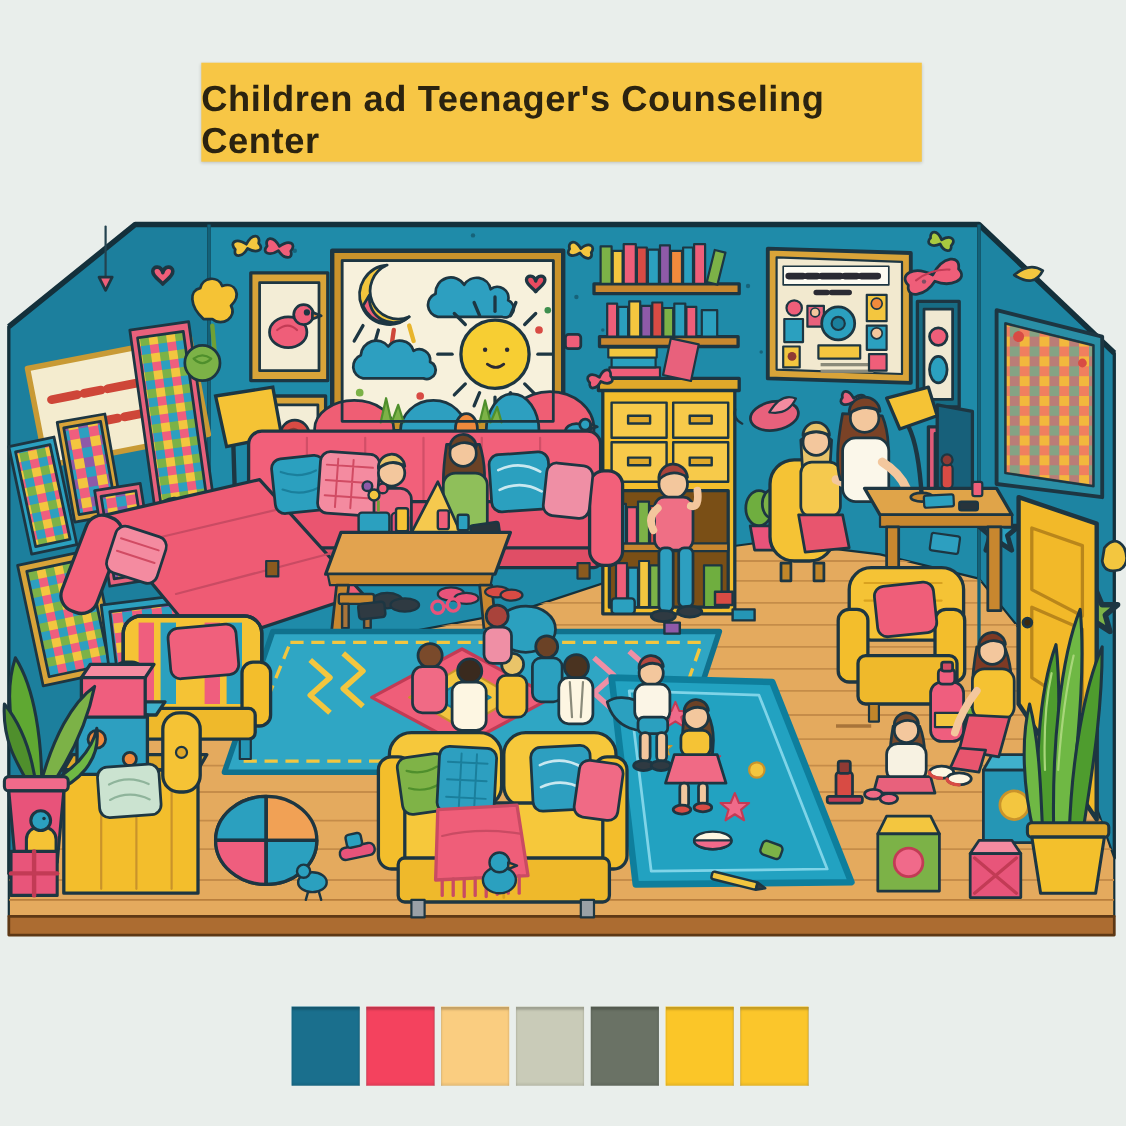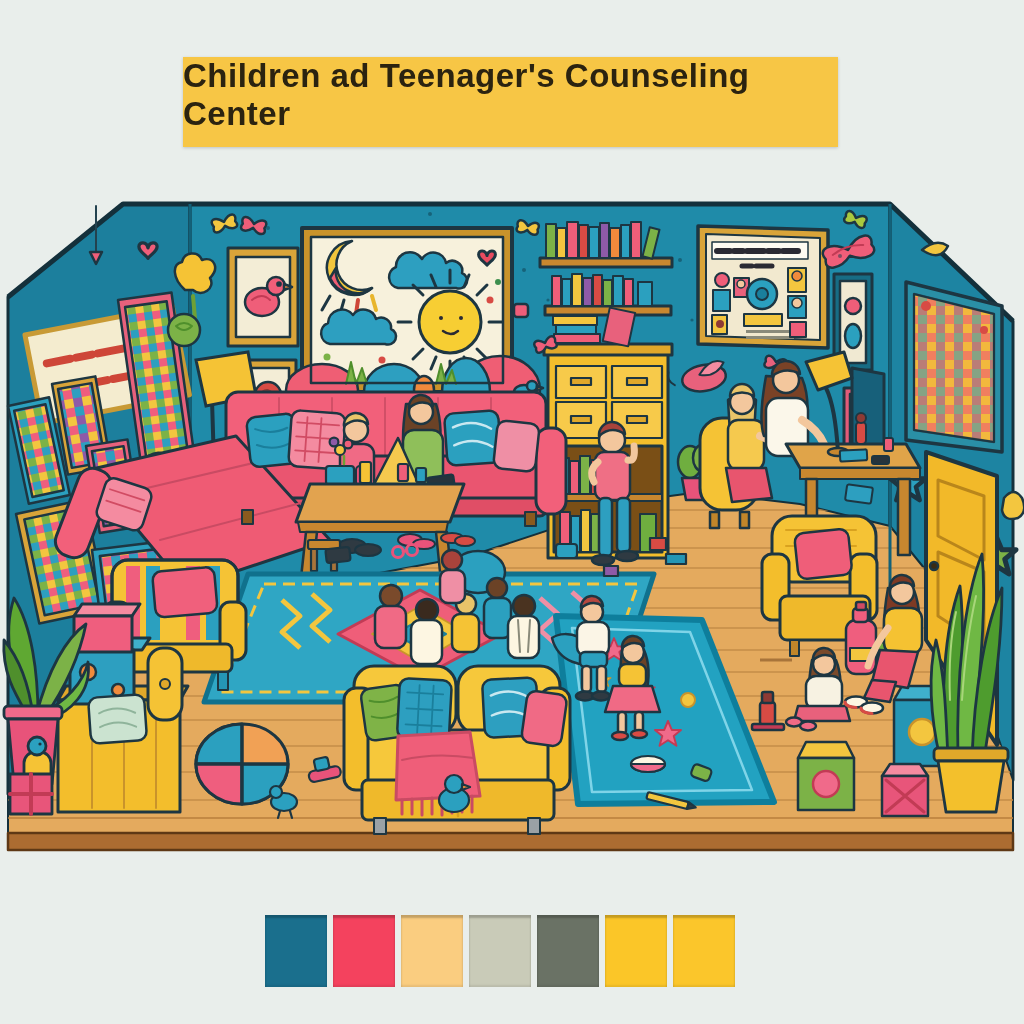--- a/index.html
+++ b/index.html
@@ -1,17 +1,17 @@
 <!DOCTYPE html>
 <html><head>
 <meta charset="utf-8">
 <style>
   html,body{margin:0;padding:0;}
   .stage{position:relative;width:1024px;height:1024px;overflow:hidden;font-family:"Liberation Sans",sans-serif;}
-  .banner{position:absolute;left:183px;top:57px;width:655px;height:90px;display:flex;align-items:flex-start;justify-content:center;
+  .banner{position:absolute;left:183px;top:57px;width:655px;height:90px;display:flex;align-items:flex-end;justify-content:center;
           font-weight:bold;font-size:33px;letter-spacing:.5px;box-shadow:0 1px 3px rgba(0,0,0,.18);}
   .room-svg{position:absolute;left:0;top:0;width:1024px;height:1024px;}
   .palette{position:absolute;left:265px;top:915px;display:flex;gap:6px;}
   .swatch{width:62px;height:72px;box-shadow:inset 0 3px 2px rgba(0,0,0,.22), inset 0 -2px 2px rgba(0,0,0,.08);}
 </style>
 </head>
 <body>
 
 <div class="stage" style="background: rgb(233, 238, 235);">
 

